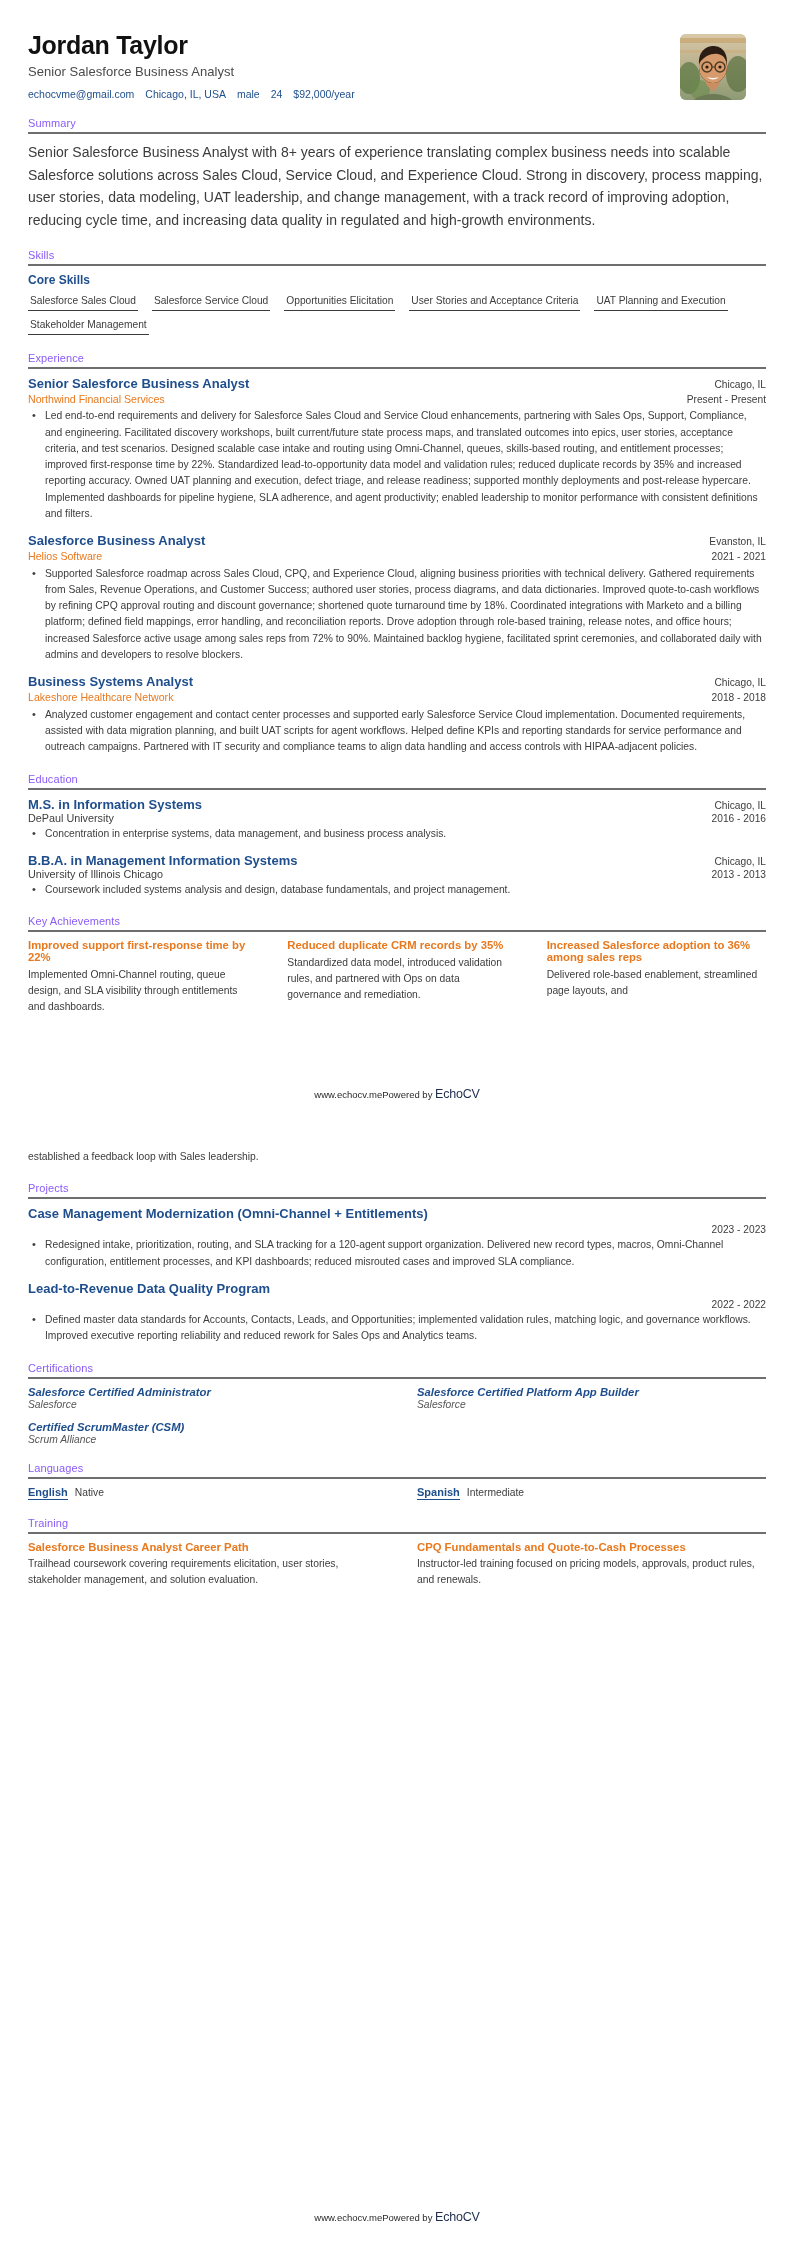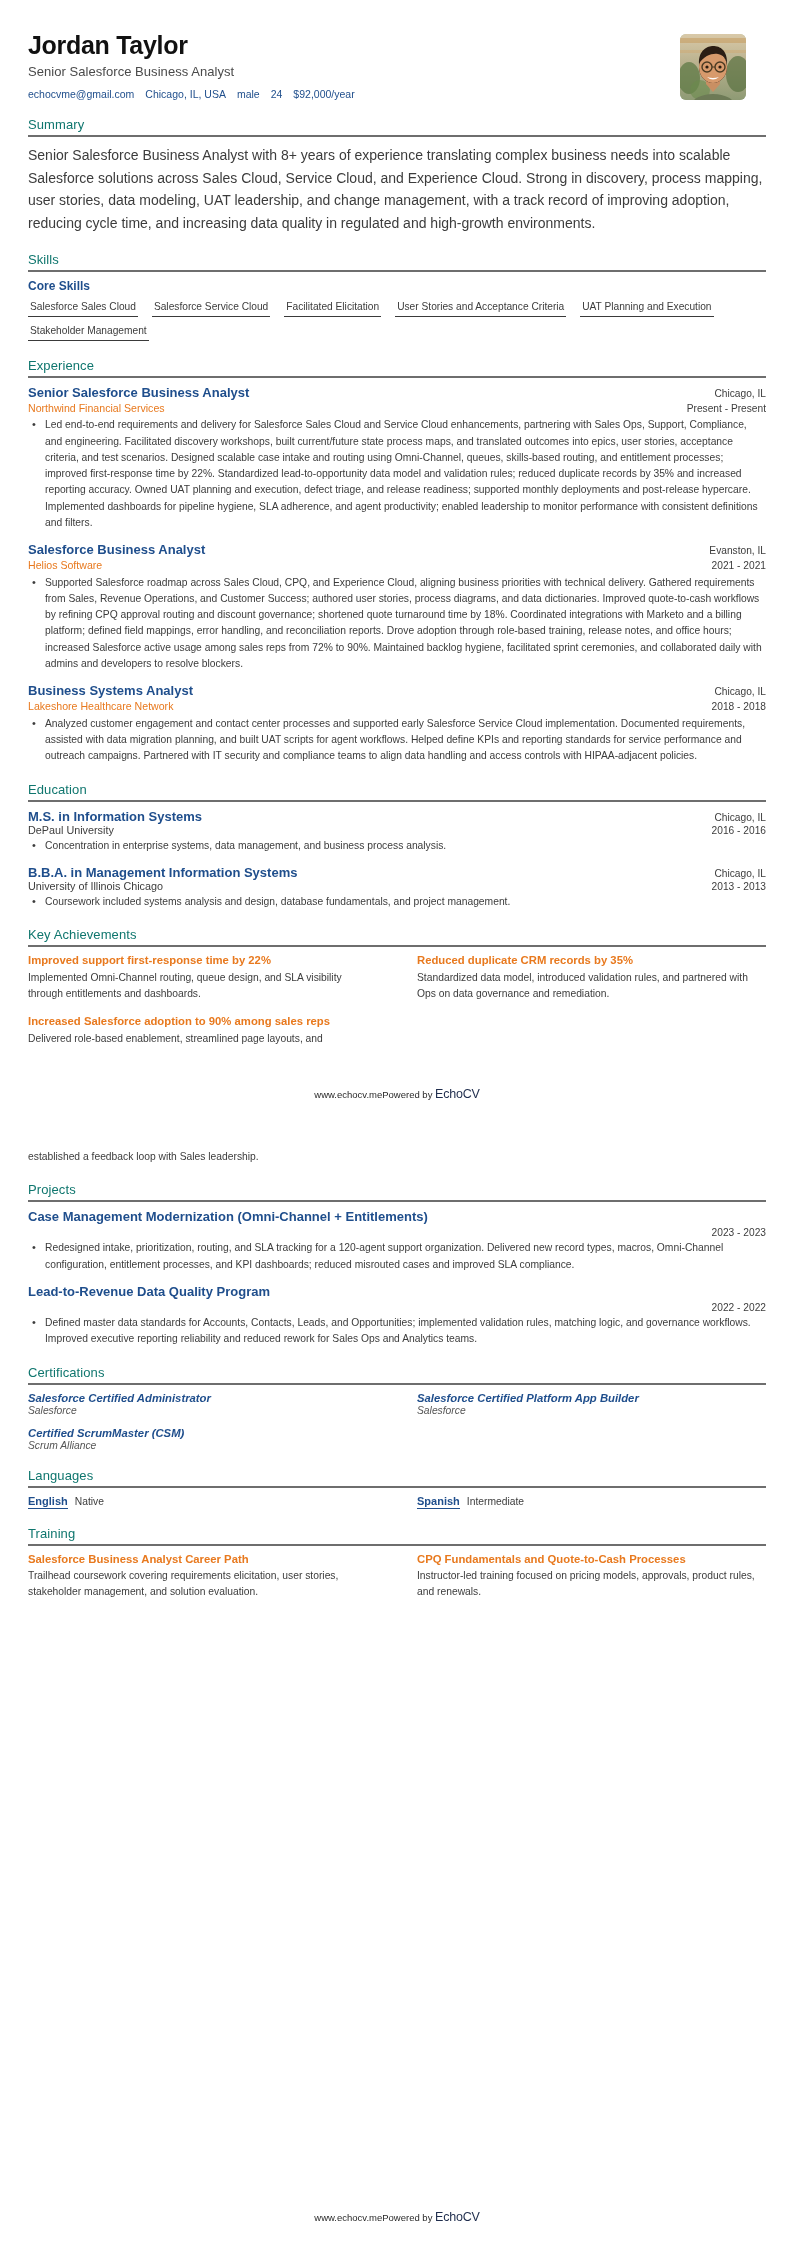--- a/index.html
+++ b/index.html
@@ -51,22 +51,22 @@
     margin-top: 8px;
     margin-right: 20px;
     position: relative;
     background: #b4c6ae;
   }
   .photo svg { display:block; width:100%; height:100%; }
 
   
   .sec { margin-top: 17px; }
   .sec-title {
-    font-size: 13px;
-    color: #0f766e;
+    font-size: 11px;
+    color: #8b5cf6;
     font-weight: normal;
     padding-bottom: 3px;
     letter-spacing: 0.1px;
   }
   .sec-rule {
     height: 2px;
     background: #6e6e6e;
     width: 100%;
     margin-bottom: 7px;
   }
@@ -152,21 +152,21 @@
     font-size: 11px;
   }
 
   
   .edu-degree { font-size: 13px; font-weight: bold; color: #1f4e8c; text-align: center; }
   .edu-school { font-size: 10.8px; color: #3c3c3c; }
 
   
   .ka-grid {
     display: grid;
-    grid-template-columns: 1fr 1fr;
+    grid-template-columns: 1fr 1fr 1fr;
     column-gap: 40px;
     row-gap: 13px;
   }
   .ka-title {
     font-size: 11.3px;
     font-weight: bold;
     color: #e8791e;
     margin-bottom: 4px;
   }
   .ka-desc {
@@ -309,21 +309,21 @@
     <div class="summary">Senior Salesforce Business Analyst with 8+ years of experience translating complex business needs into scalable Salesforce solutions across Sales Cloud, Service Cloud, and Experience Cloud. Strong in discovery, process mapping, user stories, data modeling, UAT leadership, and change management, with a track record of improving adoption, reducing cycle time, and increasing data quality in regulated and high-growth environments.</div>
   </div>
 
   <div class="sec">
     <div class="sec-title">Skills</div>
     <div class="sec-rule"></div>
     <div class="skill-group-name">Core Skills</div>
     <div class="skill-list">
       <span class="skill">Salesforce Sales Cloud</span>
       <span class="skill">Salesforce Service Cloud</span>
-      <span class="skill">Facilitated Elicitation</span>
+      <span class="skill">Opportunities Elicitation</span>
       <span class="skill">User Stories and Acceptance Criteria</span>
       <span class="skill">UAT Planning and Execution</span>
       <span class="skill">Stakeholder Management</span>
     </div>
   </div>
 
   <div class="sec">
     <div class="sec-title">Experience</div>
     <div class="sec-rule"></div>
 
@@ -409,21 +409,21 @@
     <div class="ka-grid">
       <div>
         <div class="ka-title">Improved support first-response time by 22%</div>
         <div class="ka-desc">Implemented Omni-Channel routing, queue design, and SLA visibility through entitlements and dashboards.</div>
       </div>
       <div>
         <div class="ka-title">Reduced duplicate CRM records by 35%</div>
         <div class="ka-desc">Standardized data model, introduced validation rules, and partnered with Ops on data governance and remediation.</div>
       </div>
       <div>
-        <div class="ka-title">Increased Salesforce adoption to 90% among sales reps</div>
+        <div class="ka-title">Increased Salesforce adoption to 36% among sales reps</div>
         <div class="ka-desc">Delivered role-based enablement, streamlined page layouts, and</div>
       </div>
       <div></div>
     </div>
   </div>
 
   <div class="footer">
     <div class="footer-url">www.echocv.me</div>
     <div class="footer-brand">
       <span>Powered by </span><b>EchoCV</b>

